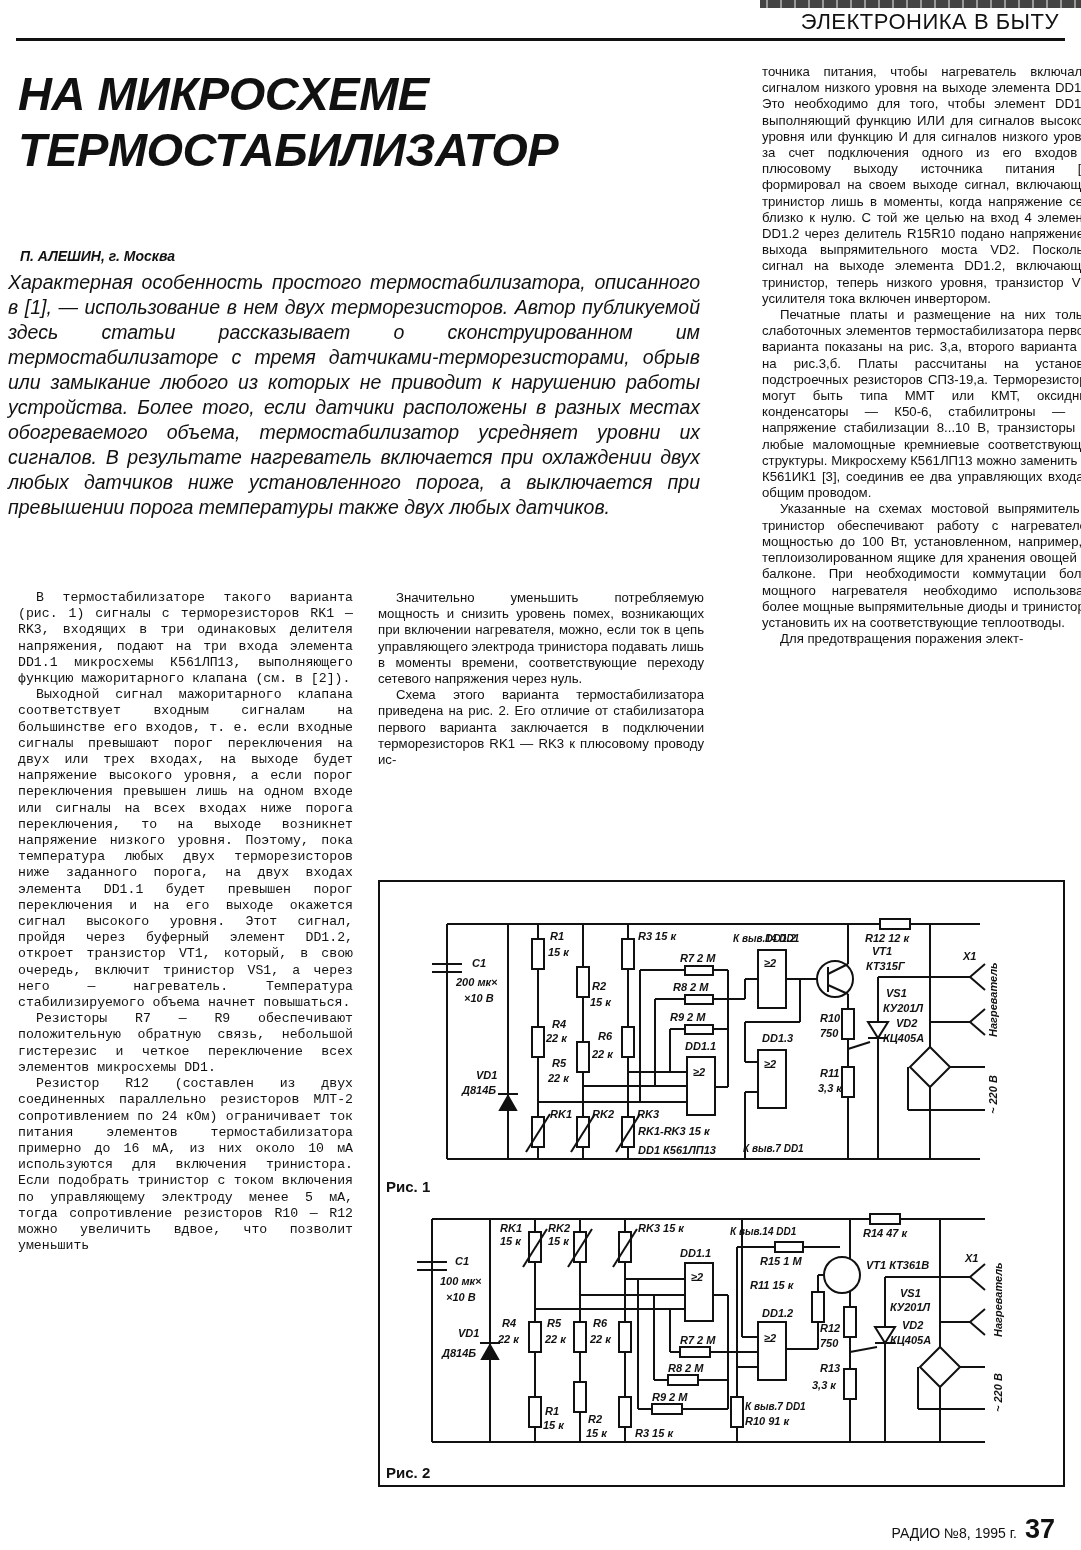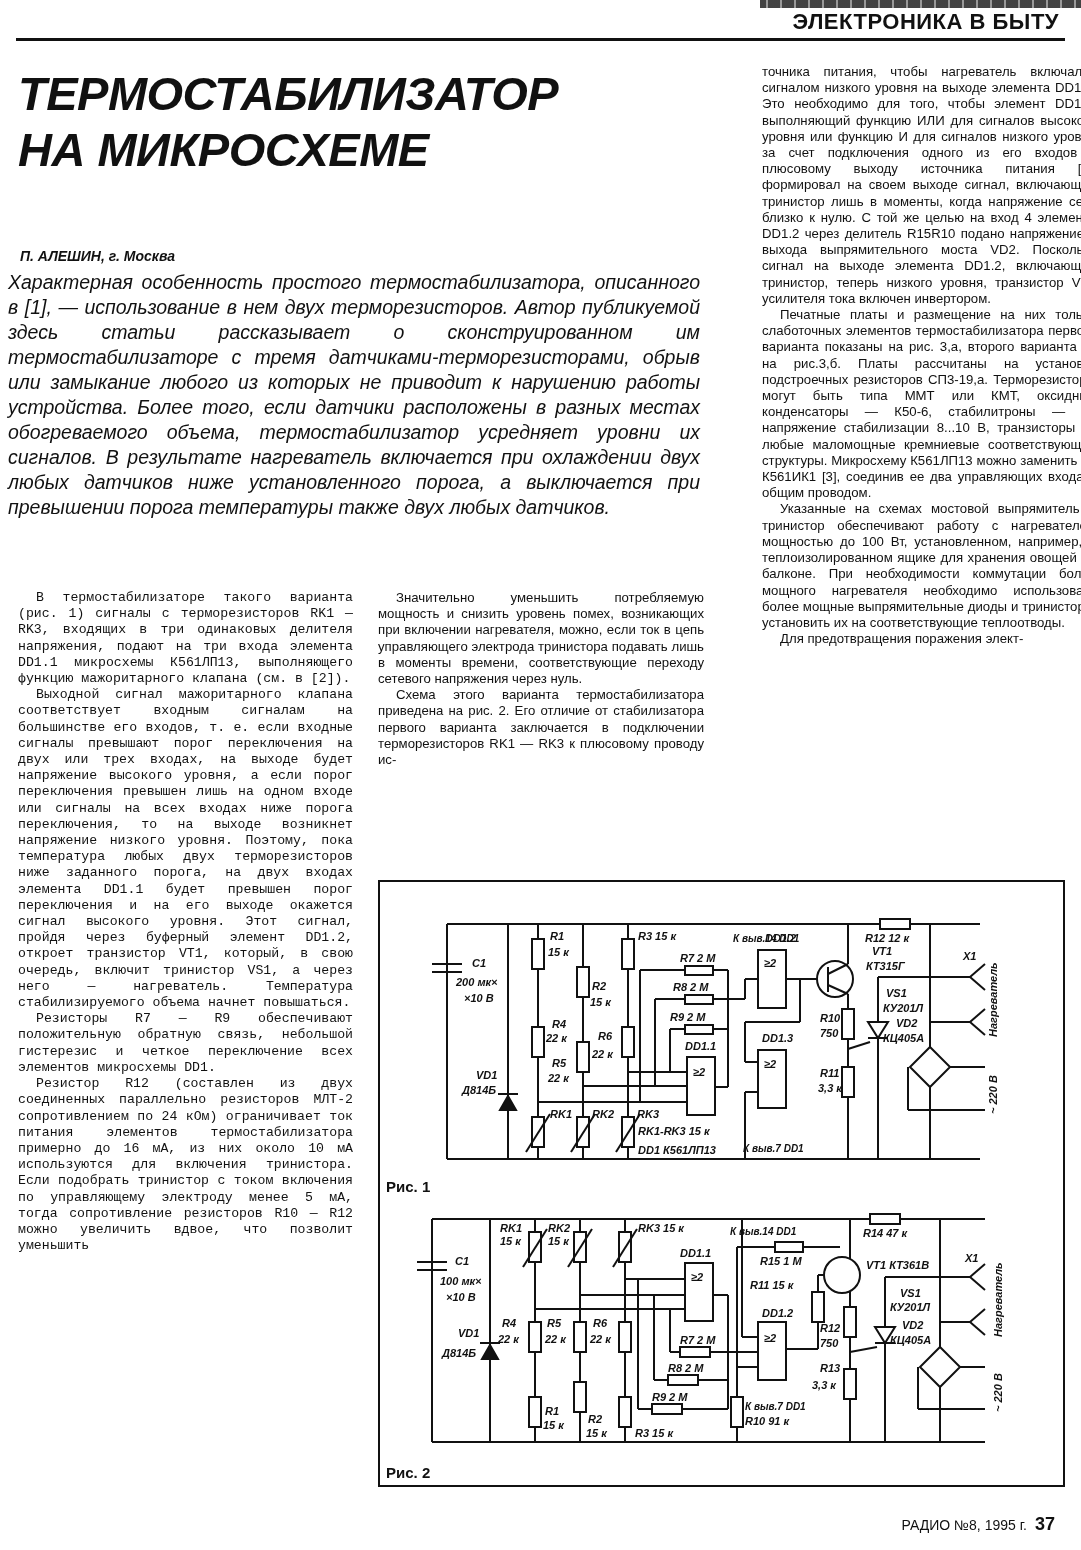--- a/index.html
+++ b/index.html
@@ -1,45 +1,45 @@
 <!DOCTYPE html>
 <html><head>
 <meta charset="utf-8">
 <style>
   html, body { margin: 0; padding: 0; background: #fff; }
   body { width: 1081px; height: 1550px; position: relative; overflow: hidden; color: #111; font-family: "Liberation Sans", sans-serif; }
   .section-top { position: absolute; left: 760px; top: 0; width: 321px; height: 8px; background: repeating-linear-gradient(90deg,#222 0 6px,#888 6px 8px,#222 8px 14px); opacity: .85; }
-  .section-label { position: absolute; right: 22px; top: 9px; font-weight: bold; font-size: 22px; letter-spacing: .5px; }
+  .section-label { position: absolute; right: 22px; top: 9px; font-weight: normal; font-size: 22px; letter-spacing: .5px; }
   .rule-top { position: absolute; left: 16px; right: 16px; top: 38px; height: 3px; background: #111; }
   .title { position: absolute; left: 18px; top: 66px; width: 660px; font-weight: bold; font-style: italic; font-size: 47px; line-height: 56px; letter-spacing: -.5px; }
   .author { position: absolute; left: 20px; top: 248px; font-weight: bold; font-style: italic; font-size: 14px; }
   .lead { position: absolute; left: 8px; top: 268px; width: 692px; font-style: italic; font-size: 19.5px; line-height: 25px; text-align: justify; }
   .col { position: absolute; font-size: 13.2px; line-height: 16.2px; text-align: justify; hyphens: manual; }
   .col p { margin: 0; text-indent: 18px; }
   .col p.cont { text-indent: 0; }
   #col-left { left: 18px; top: 590px; width: 335px; font-family: Liberation Mono, monospace; }
   #col-mid { left: 378px; top: 590px; width: 326px; }
   #col-right { left: 730px; top: 64px; width: 334px; margin-left: 32px; }
   .figure-box { position: absolute; left: 378px; top: 880px; width: 687px; height: 607px; border: 2px solid #111; box-sizing: border-box; }
   .figure-box svg { position: absolute; left: 0; top: 0; }
   .fig-caption { position: absolute; font-weight: bold; font-size: 15px; }
   .footer { position: absolute; right: 26px; top: 1514px; font-size: 14px; }
-  .footer .page { font-weight: bold; font-size: 18px; margin-left: 8px; }
+  .footer .page { font-weight: bold; font-size: 27px; margin-left: 8px; }
   svg text { font-family: "Liberation Sans", sans-serif; font-style: italic; font-weight: bold; font-size: 11px; fill: #111; }
 </style>
 </head>
 <body>
 
 <div class="section-top"></div>
 <div class="section-label">ЭЛЕКТРОНИКА В БЫТУ</div>
 <div class="rule-top"></div>
 
 <div class="title">
+  <div>НА МИКРОСХЕМЕ</div>
   <div>ТЕРМОСТАБИЛИЗАТОР</div>
-  <div>НА МИКРОСХЕМЕ</div>
 </div>
 <div class="author">П. АЛЕШИН, г. Москва</div>
 <div class="lead" style="top:270px">Характерная особенность простого термостабилизатора, описанного в [1], — использование в нем двух терморезисторов. Автор публикуемой здесь статьи рассказывает о сконструированном им термостабилизаторе с тремя датчиками-терморезисторами, обрыв или замыкание любого из которых не приводит к нарушению работы устройства. Более того, если датчики расположены в разных местах обогреваемого объема, термостабилизатор усредняет уровни их сигналов. В результате нагреватель включается при охлаждении двух любых датчиков ниже установленного порога, а выключается при превышении порога температуры также двух любых датчиков.</div>
 
 <div class="col" id="col-left">
   <p>В термостабилизаторе такого варианта (рис. 1) сигналы с терморезисторов RK1 — RK3, входящих в три одинаковых делителя напряжения, подают на три входа элемента DD1.1 микросхемы К561ЛП13, выполняющего функцию мажоритарного клапана (см. в [2]).</p>
   <p>Выходной сигнал мажоритарного клапана соответствует входным сигналам на большинстве его входов, т. е. если входные сигналы превышают порог переключения на двух или трех входах, на выходе будет напряжение высокого уровня, а если порог переключения превышен лишь на одном входе или сигналы на всех входах ниже порога переключения, то на выходе возникнет напряжение низкого уровня. Поэтому, пока температура любых двух терморезисторов ниже заданного порога, на двух входах элемента DD1.1 будет превышен порог переключения и на его выходе окажется сигнал высокого уровня. Этот сигнал, пройдя через буферный элемент DD1.2, откроет транзистор VT1, который, в свою очередь, включит тринистор VS1, а через него — нагреватель. Температура стабилизируемого объема начнет повышаться.</p>
   <p>Резисторы R7 — R9 обеспечивают положительную обратную связь, небольшой гистерезис и четкое переключение всех элементов микросхемы DD1.</p>
   <p>Резистор R12 (составлен из двух соединенных параллельно резисторов МЛТ-2 сопротивлением по 24 кОм) ограничивает ток питания элементов термостабилизатора примерно до 16 мА, из них около 10 мА используются для включения тринистора. Если подобрать тринистор с током включения по управляющему электроду менее 5 мА, тогда сопротивление резисторов R10 — R12 можно увеличить вдвое, что позволит уменьшить</p>
 </div>

